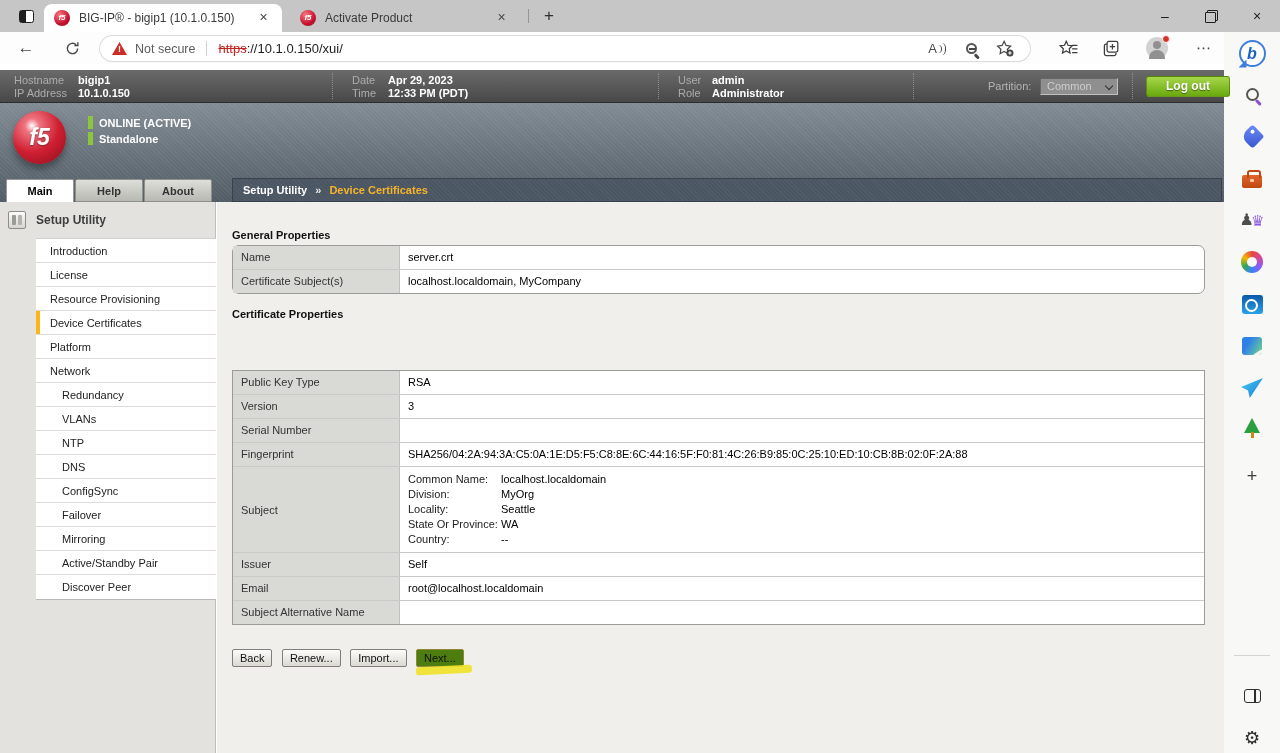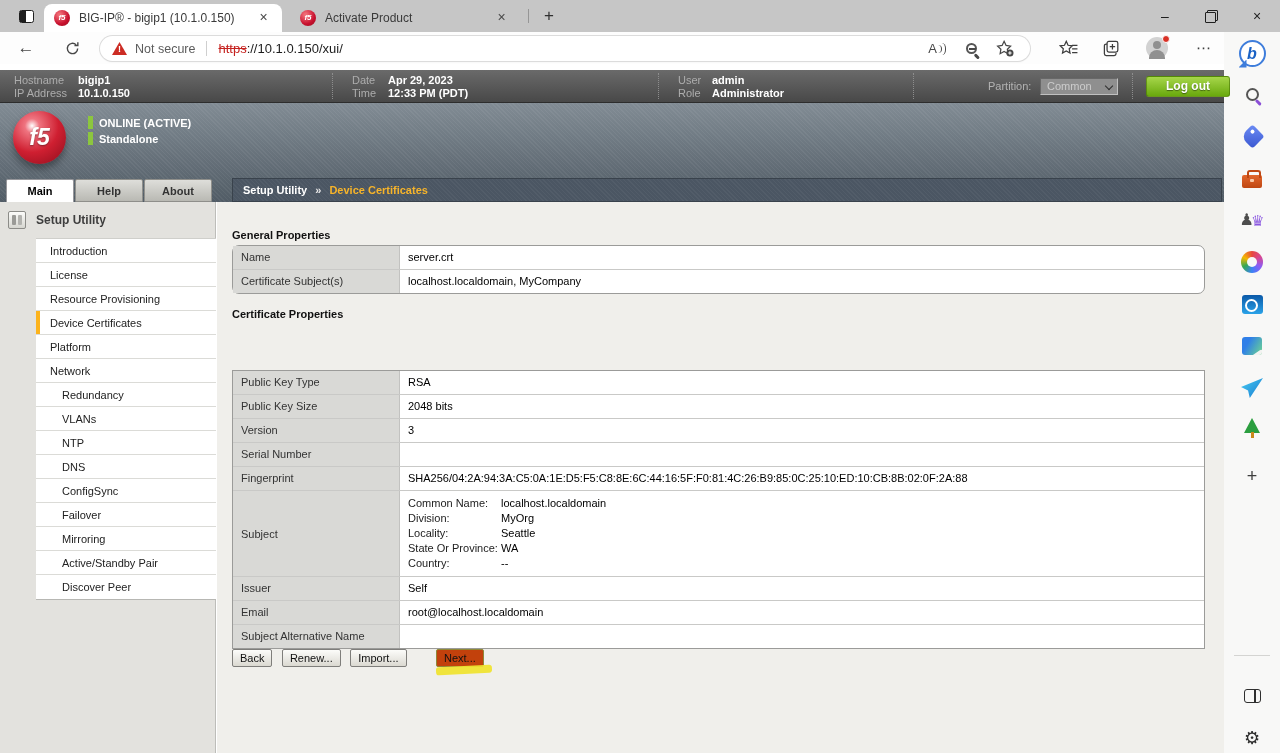--- a/index.html
+++ b/index.html
@@ -147,21 +147,21 @@
   .t-row:last-child { border-bottom:none; }
   .t-label { width:167px; min-width:167px; background:#d9d9d6; border-right:1px solid #c2c2c0; padding-left:8px; font-size:11px; color:#333; height:23px; line-height:23px; }
   .t-value { flex:1; padding-left:8px; font-size:11px; color:#000; height:23px; line-height:23px; white-space:nowrap; }
   .t-row.tall .t-label { height:auto; line-height:normal; display:flex; align-items:center; }
   .t-row.tall .t-value { height:auto; line-height:normal; padding:5px 0 5px 8px; }
   .sj-row { display:flex; font-size:11px; line-height:15px; }
   .sj-key { width:93px; min-width:93px; color:#222; }
   .sj-val { color:#000; }
   .btn-row { position:absolute; left:15px; top:446px; }
   .fbtn { display:inline-block; height:18px; line-height:16px; padding:0 7px; font-size:11px; color:#111; background:linear-gradient(#fcfcfa,#dbd9d1); border:1px solid #7f7e7b; border-radius:2px; margin-right:5px; }
-  .fbtn.highlight { position:relative; background:#c2410c; border-color:#8f8838;margin-left:20px; }
+  .fbtn.highlight { position:relative; background:#4d7c0f; border-color:#8f8838; }
   .fbtn.highlight::after { content:""; position:absolute; left:-1px; right:-9px; bottom:-8px; height:8px; background:rgba(240,227,45,.92); transform:rotate(-3deg); border-radius:3px; }
 </style>
 </head>
 <body>
 
 <div class="screen">
 
   <div class="tabstrip">
     <div class="ws-btn">
         <span class="ws-glyph"></span>
@@ -370,24 +370,20 @@
         </div>
       </div>
 
       <div class="section-title cp-title">Certificate Properties</div>
       <div class="datatable cp-table">
         <div class="t-row">
           <div class="t-label">Public Key Type</div>
           <div class="t-value">RSA</div>
         </div>
         <div class="t-row">
-          <div class="t-label">Public Key Size</div>
-          <div class="t-value">2048 bits</div>
-        </div>
-        <div class="t-row">
           <div class="t-label">Version</div>
           <div class="t-value">3</div>
         </div>
         <div class="t-row">
           <div class="t-label">Serial Number</div>
         </div>
         <div class="t-row">
           <div class="t-label">Fingerprint</div>
           <div class="t-value">SHA256/04:2A:94:3A:C5:0A:1E:D5:F5:C8:8E:6C:44:16:5F:F0:81:4C:26:B9:85:0C:25:10:ED:10:CB:8B:02:0F:2A:88</div>
         </div>

